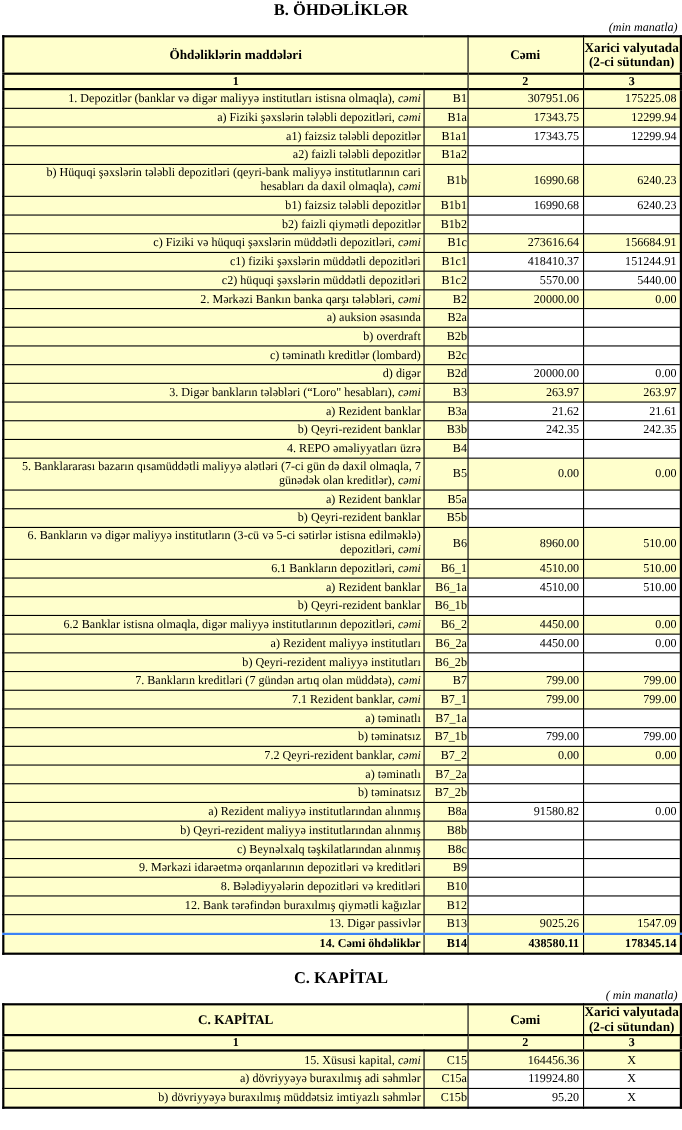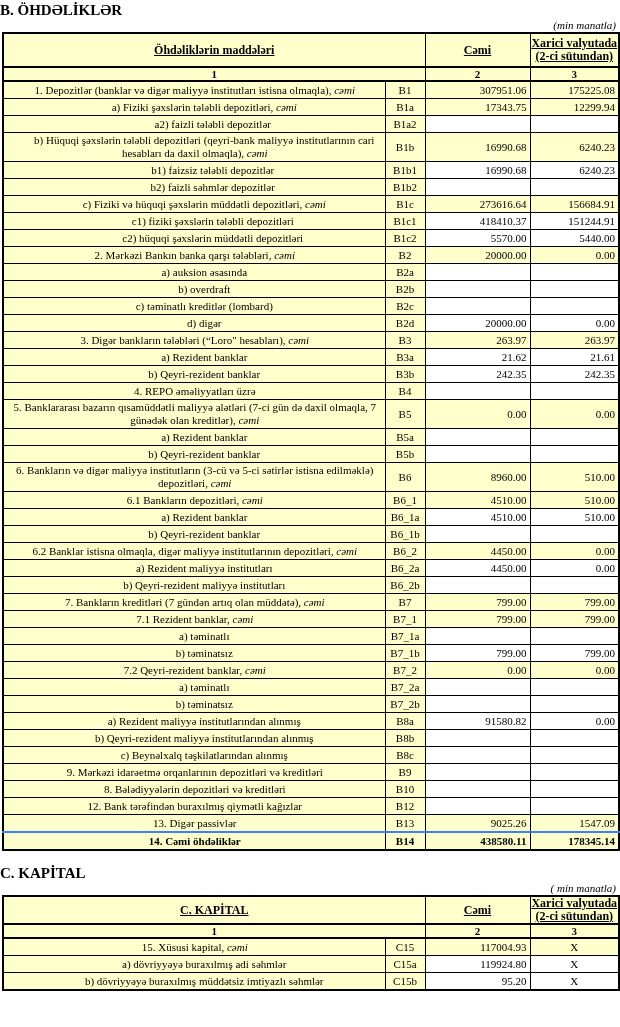--- a/index.html
+++ b/index.html
@@ -1,37 +1,37 @@
 <!DOCTYPE html>
 <html><head>
 <meta charset="utf-8">
 <style>
   html,body{margin:0;padding:0;background:#ffffff;}
   body{width:620px;height:1027px;overflow:hidden;
        font-family:"Liberation Serif","DejaVu Serif",serif;color:#000;}
   .page{width:620px;}
-  .sec-title{font-size:15px;font-weight:bold;text-align:left;margin:2px 0 0 0;line-height:16px;}
+  .sec-title{font-size:15px;font-weight:bold;text-align:center;margin:2px 0 0 0;line-height:16px;}
   .unit-note{font-size:11px;font-style:italic;text-align:right;padding-right:4px;line-height:12px;margin-top:1px;}
   table.tbl{border-collapse:collapse;table-layout:fixed;width:616px;margin:1px 2px 0 2px;
             border:2px solid #000;font-size:11px;}
   .tbl col.c-item{width:382px;}
   .tbl col.c-code{width:40px;}
   .tbl col.c-cami{width:105px;}
   .tbl col.c-fx{width:89px;}
   .tbl th,.tbl td{border:1px solid #000;padding:0;vertical-align:middle;background:#FFFFCC;}
   .tbl th{font-weight:bold;text-align:center;font-size:12px;line-height:13px;}
-  .tbl tr.hdr th{height:32px;text-decoration:underline;}
+  .tbl tr.hdr th{height:32px;}
   .tbl.tbl-c tr.hdr th{height:24px;}
   .tbl tr.subhdr th{height:12px;font-size:11px;line-height:12px;border-bottom:2px solid #000;}
   .tbl tr.hdr th{border-bottom:2px solid #000;}
   .tbl td{height:14px;line-height:13px;}
-  td.item{text-align:center;padding:1px 2px 1px 3px;}
+  td.item{text-align:right;padding:1px 2px 1px 3px;}
   td.item.ind1{text-indent:19px;margin-left:34px;}
   td.item.ind2{text-indent:36px;}
-  td.code{text-align:center;}
+  td.code{text-align:right;}
   td.num{text-align:right;padding-right:3px;}
   td.fxcell{padding-right:3px;}
   td.center{text-align:center;padding-right:0;}
   td.blank{background:#FFFFFF;}
   tr.total td{font-weight:bold;border-top:2px solid #3b82f6;}
   i.em{font-style:italic;}
 </style>
 </head>
 <body>
 
@@ -66,51 +66,57 @@
           <td class="num">307951.06</td>
           <td class="num fxcell">175225.08</td>
         </tr>
         <tr>
           <td class="item ind1">a)  Fiziki şəxslərin tələbli depozitləri,<i class="em"> cəmi</i></td>
           <td class="code">B1a</td>
           <td class="num">17343.75</td>
           <td class="num fxcell">12299.94</td>
         </tr>
         <tr>
+          <td class="item ind2">a1) faizsiz tələbli depozitlər</td>
+          <td class="code">B1a1</td>
+          <td class="num blank">17343.75</td>
+          <td class="num fxcell blank">12299.94</td>
+        </tr>
+        <tr>
           <td class="item ind2">a2) faizli tələbli depozitlər</td>
           <td class="code">B1a2</td>
           <td class="num blank"></td>
           <td class="num fxcell blank"></td>
         </tr>
         <tr>
           <td class="item ind1">b) Hüquqi şəxslərin tələbli depozitləri (qeyri-bank maliyyə institutlarının cari hesabları da daxil olmaqla),<i class="em"> cəmi</i></td>
           <td class="code">B1b</td>
           <td class="num">16990.68</td>
           <td class="num fxcell">6240.23</td>
         </tr>
         <tr>
           <td class="item ind2">b1) faizsiz tələbli depozitlər</td>
           <td class="code">B1b1</td>
           <td class="num blank">16990.68</td>
           <td class="num fxcell blank">6240.23</td>
         </tr>
         <tr>
-          <td class="item ind2">b2) faizli səhmlər depozitlər</td>
+          <td class="item ind2">b2) faizli qiymətli depozitlər</td>
           <td class="code">B1b2</td>
           <td class="num blank"></td>
           <td class="num fxcell blank"></td>
         </tr>
         <tr>
           <td class="item ind1">c) Fiziki və hüquqi şəxslərin müddətli depozitləri,<i class="em"> cəmi</i></td>
           <td class="code">B1c</td>
           <td class="num">273616.64</td>
           <td class="num fxcell">156684.91</td>
         </tr>
         <tr>
-          <td class="item ind2">c1) fiziki şəxslərin tələbli depozitləri</td>
+          <td class="item ind2">c1) fiziki şəxslərin müddətli depozitləri</td>
           <td class="code">B1c1</td>
           <td class="num blank">418410.37</td>
           <td class="num fxcell blank">151244.91</td>
         </tr>
         <tr>
           <td class="item ind2">c2) hüquqi şəxslərin müddətli depozitləri</td>
           <td class="code">B1c2</td>
           <td class="num blank">5570.00</td>
           <td class="num fxcell blank">5440.00</td>
         </tr>
@@ -340,21 +346,21 @@
       <tr class="subhdr">
         <th colspan="2">1</th>
         <th>2</th>
         <th>3</th>
       </tr>
     </thead>
     <tbody id="tbody-c">
         <tr>
           <td class="item ind0">15. Xüsusi kapital,<i class="em"> cəmi</i></td>
           <td class="code">C15</td>
-          <td class="num">117004.93</td>
+          <td class="num">164456.36</td>
           <td class="num fxcell center">X</td>
         </tr>
         <tr>
           <td class="item ind1">a) dövriyyəyə buraxılmış adi səhmlər</td>
           <td class="code">C15a</td>
           <td class="num blank">119924.80</td>
           <td class="num fxcell blank center">X</td>
         </tr>
         <tr>
           <td class="item ind1">b) dövriyyəyə buraxılmış müddətsiz imtiyazlı səhmlər</td>

